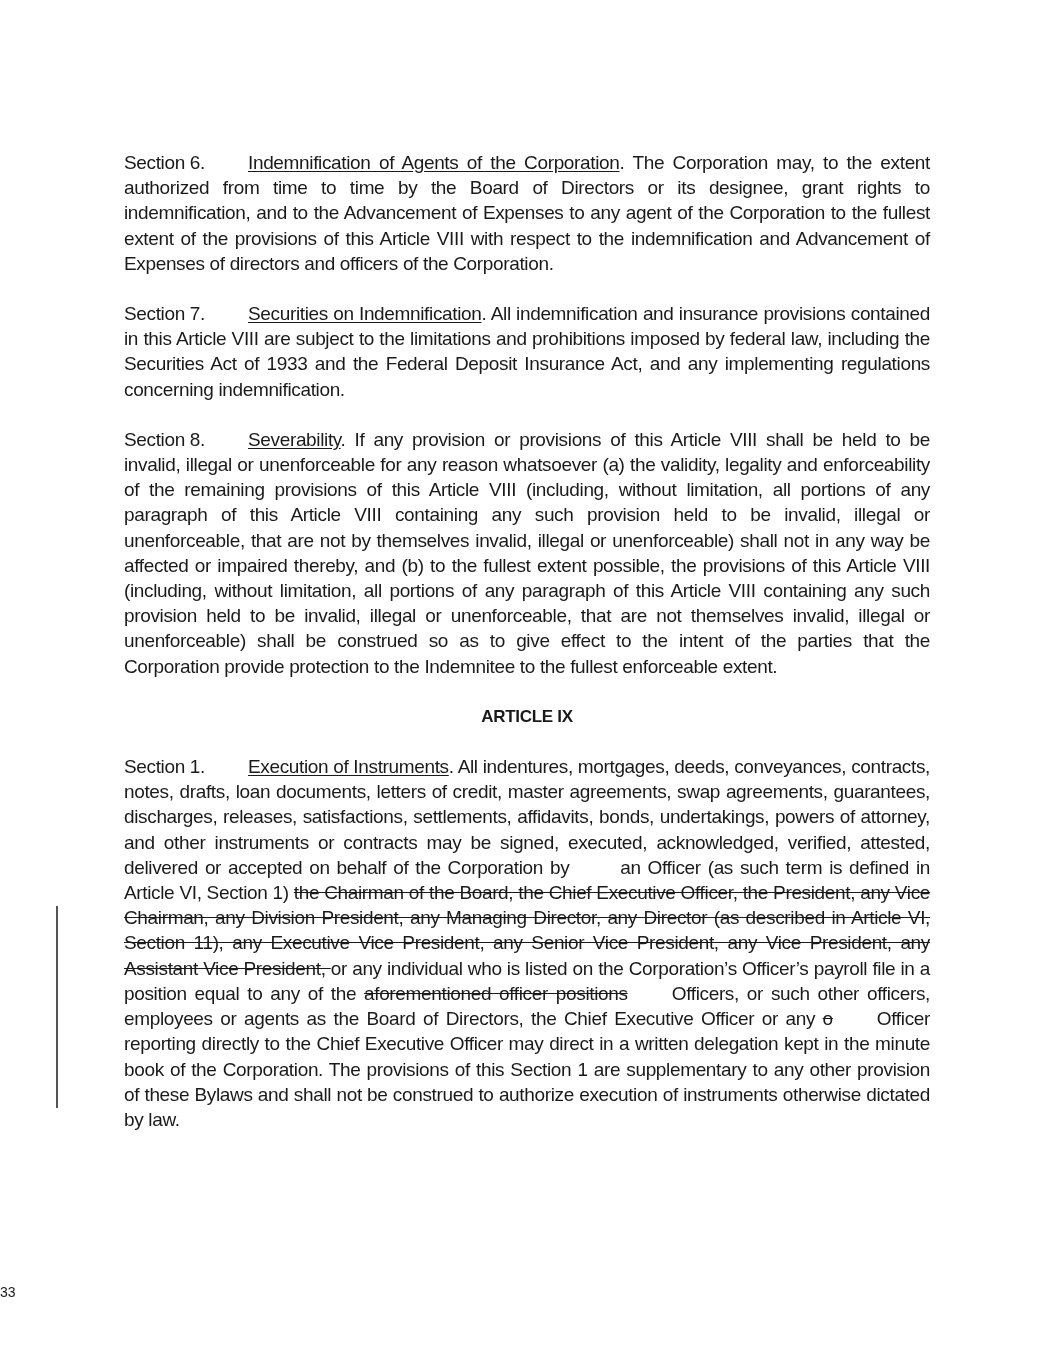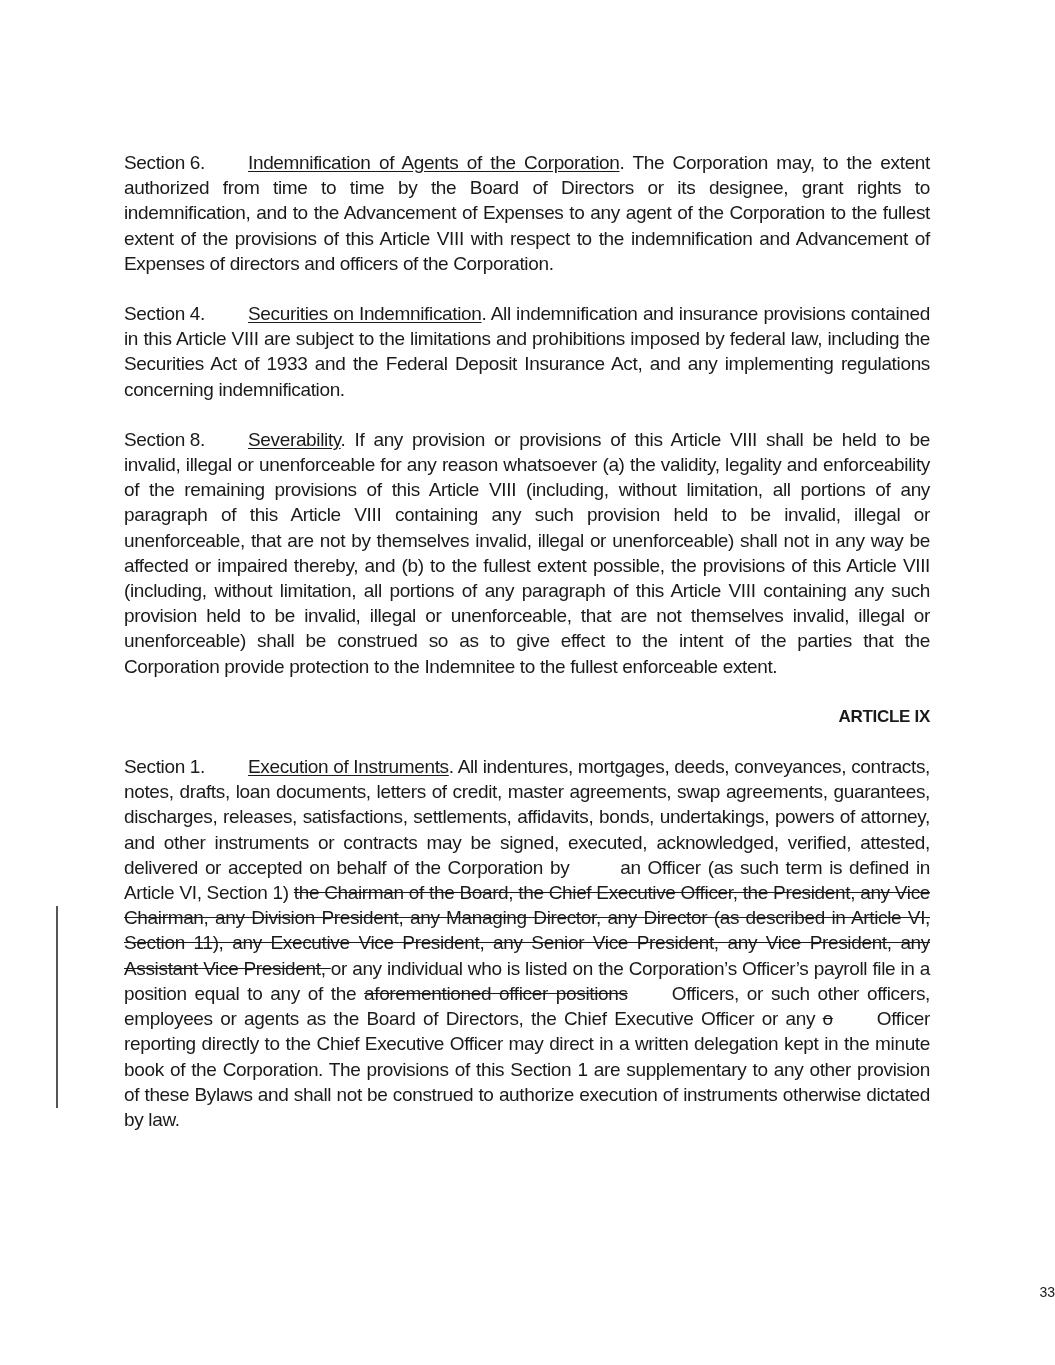--- a/index.html
+++ b/index.html
@@ -5,39 +5,39 @@
   html, body { margin: 0; padding: 0; background: #ffffff; }
   body { width: 1055px; height: 1365px; position: relative; overflow: hidden;
          font-family: "Liberation Sans", "DejaVu Sans", sans-serif; color: #1a1a1a; }
   .page { position: absolute; left: 124px; top: 150px; width: 806px; }
   p.para { margin: 0 0 25px 0; font-size: 19px; line-height: 25.2px; text-align: justify;
            letter-spacing: -0.35px; word-spacing: 0px; }
   .sec-num { display: inline-block; width: 124px; }
   .u { text-decoration: underline; text-underline-offset: 2px; }
   .s { text-decoration: line-through; }
   .ins { text-underline-offset: 2px; margin-left: 44px; }
-  h2.heading { margin: 0 0 25px 0; font-size: 17px; line-height: 25.2px; text-align: right;
+  h2.heading { margin: 0 0 25px 0; font-size: 17px; line-height: 25.2px; text-align: center;
                font-weight: bold; letter-spacing: -0.3px; }
   .change-bar { position: absolute; left: 56px; top: 906px; width: 2px; height: 202px; background: #555; }
-  .page-num { position: absolute; top: 1284px; left: 0; width: 1055px; text-align: right;
+  .page-num { position: absolute; top: 1284px; left: 0; width: 1055px; text-align: left;
               font-size: 14px; color: #1a1a1a; }
 </style>
 </head>
 <body>
 
 <div class="change-bar"></div>
 
 <div class="page">
 
   <p class="para">
     <span class="sec-num">Section 6.</span><span class="u">Indemnification of Agents of the Corporation</span><span>. The Corporation may, to the extent authorized from time to time by the Board of Directors or its designee, grant rights to indemnification, and to the Advancement of Expenses to any agent of the Corporation to the fullest extent of the provisions of this Article VIII with respect to the indemnification and Advancement of Expenses of directors and officers of the Corporation.</span>
   </p>
 
   <p class="para">
-    <span class="sec-num">Section 4.</span><span class="u">Securities on Indemnification</span><span>. All indemnification and insurance provisions contained in this Article VIII are subject to the limitations and prohibitions imposed by federal law, including the Securities Act of 1933 and the Federal Deposit Insurance Act, and any implementing regulations concerning indemnification.</span>
+    <span class="sec-num">Section 7.</span><span class="u">Securities on Indemnification</span><span>. All indemnification and insurance provisions contained in this Article VIII are subject to the limitations and prohibitions imposed by federal law, including the Securities Act of 1933 and the Federal Deposit Insurance Act, and any implementing regulations concerning indemnification.</span>
   </p>
 
   <p class="para">
     <span class="sec-num">Section 8.</span><span class="u">Severability</span><span>. If any provision or provisions of this Article VIII shall be held to be invalid, illegal or unenforceable for any reason whatsoever (a) the validity, legality and enforceability of the remaining provisions of this Article VIII (including, without limitation, all portions of any paragraph of this Article VIII containing any such provision held to be invalid, illegal or unenforceable, that are not by themselves invalid, illegal or unenforceable) shall not in any way be affected or impaired thereby, and (b) to the fullest extent possible, the provisions of this Article VIII (including, without limitation, all portions of any paragraph of this Article VIII containing any such provision held to be invalid, illegal or unenforceable, that are not themselves invalid, illegal or unenforceable) shall be construed so as to give effect to the intent of the parties that the Corporation provide protection to the Indemnitee to the fullest enforceable extent.</span>
   </p>
 
   <h2 class="heading">ARTICLE IX</h2>
 
   <p class="para">
     <span class="sec-num">Section 1.</span><span class="u">Execution of Instruments</span><span>. All indentures, mortgages, deeds, conveyances, contracts, notes, drafts, loan documents, letters of credit, master agreements, swap agreements, guarantees, discharges, releases, satisfactions, settlements, affidavits, bonds, undertakings, powers of attorney, and other instruments or contracts may be signed, executed, acknowledged, verified, attested, delivered or accepted on behalf of the Corporation by </span><span class="ins">an Officer (as such term is defined in Article VI, Section 1) </span><span class="s">the Chairman of the Board, the Chief Executive Officer, the President, any Vice Chairman, any Division President, any Managing Director, any Director (as described in Article VI, Section 11), any Executive Vice President, any Senior Vice President, any Vice President, any Assistant Vice President, </span><span>or any individual who is listed on the Corporation’s Officer’s payroll file in a position equal to any of the </span><span class="s">aforementioned officer positions</span><span class="ins">Officers</span><span>, or such other officers, employees or agents as the Board of Directors, the Chief Executive Officer or any </span><span class="s">o</span><span class="ins">O</span><span>fficer reporting directly to the Chief Executive Officer may direct in a written delegation kept in the minute book of the Corporation. The provisions of this Section 1 are supplementary to any other provision of these Bylaws and shall not be construed to authorize execution of instruments otherwise dictated by law.</span>

